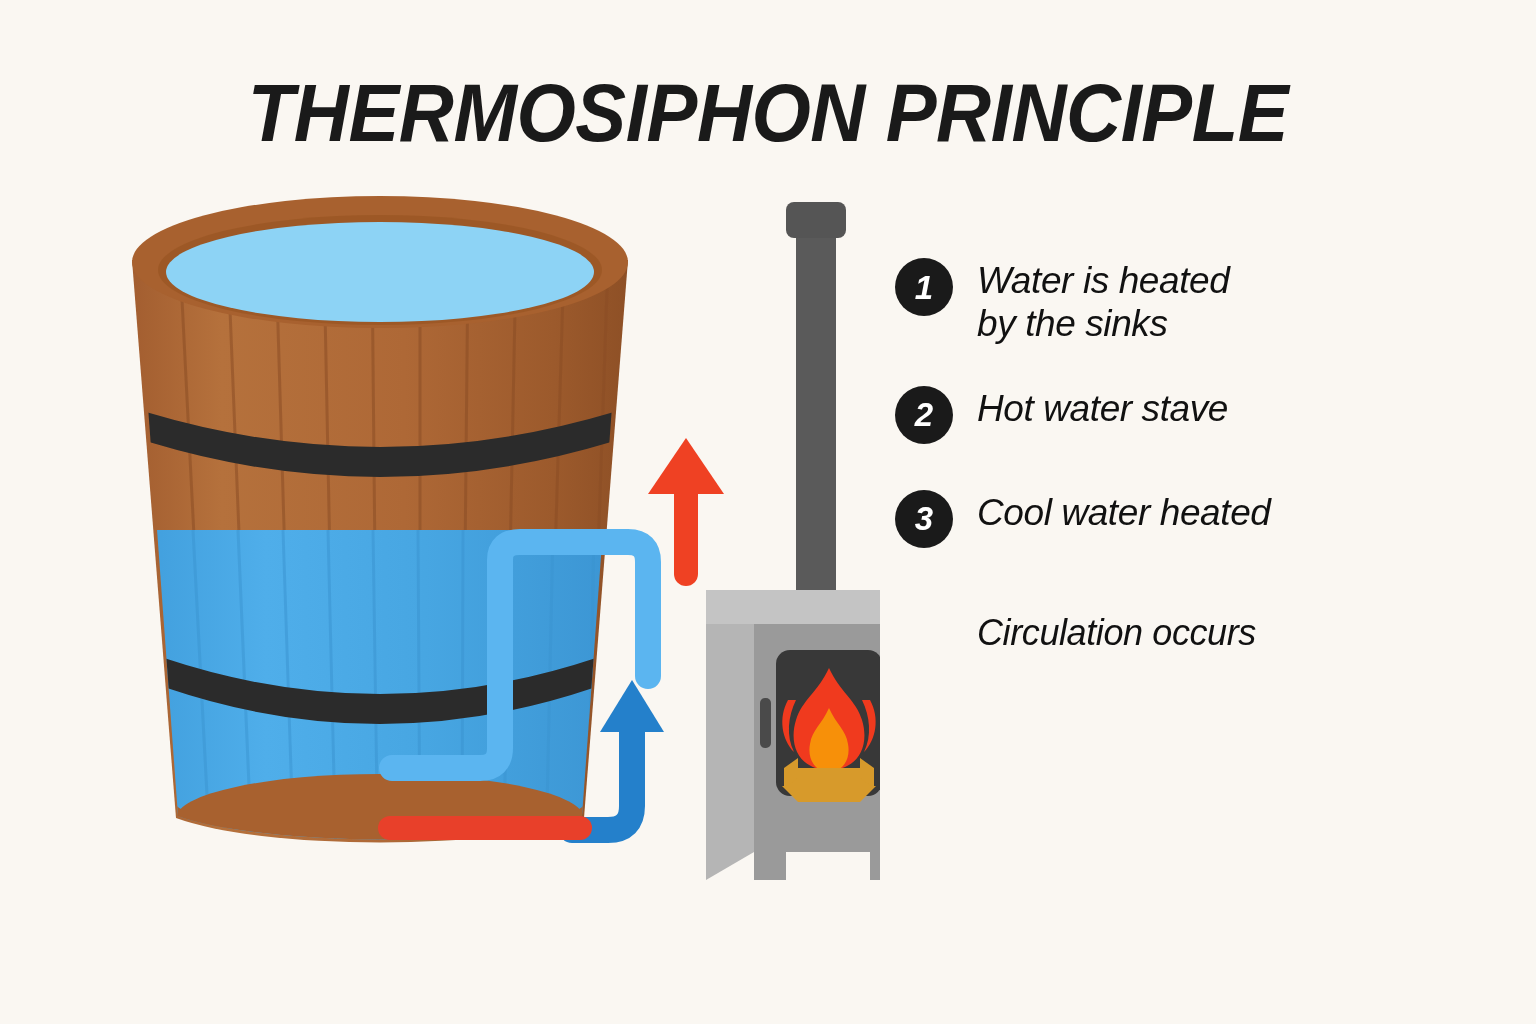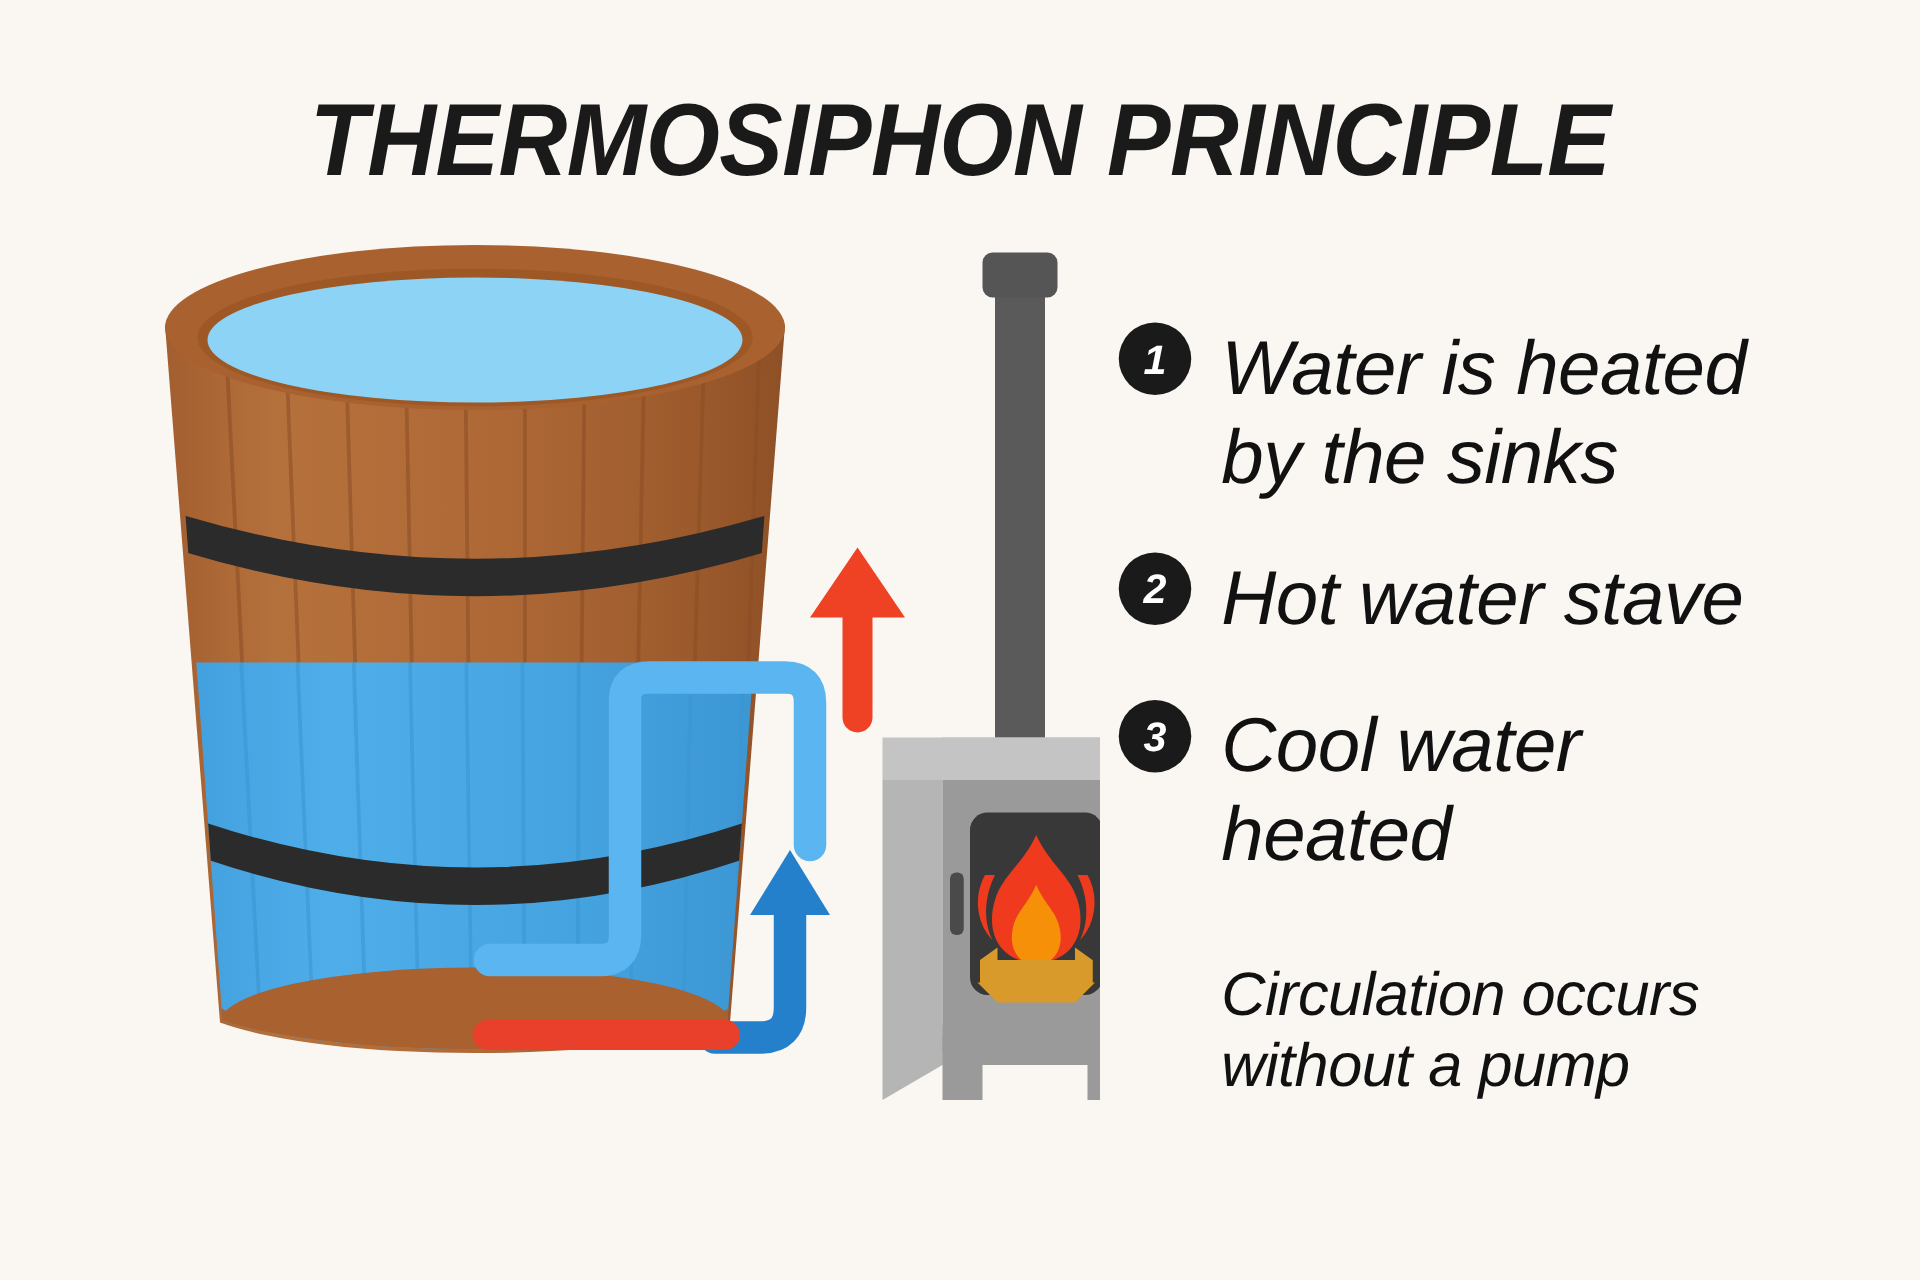--- a/index.html
+++ b/index.html
@@ -42,33 +42,33 @@
     background:#1A1A1A;
     color:#FFFFFF;
     font-size:33px;
     font-weight:600;
     display:flex;
     align-items:center;
     justify-content:center;
     line-height:1;
   }
   .step-text{
-    font-size:61px;
+    font-size:37px;
     line-height:1.17;
     color:#111111;
     letter-spacing:-0.4px;
     padding-top:1px;
   }
   #s1{margin-top:0px;}
   #s2{margin-top:40px;}
   #s3{margin-top:46px;}
   #note{
     margin-top:64px;
     margin-left:82px;
-    font-size:49px;
+    font-size:36px;
     line-height:1.17;
     color:#111111;
     letter-spacing:-0.4px;
   }
 </style>
 </head>
 <body style="background: rgb(250, 247, 242);">
 
 <div id="stage">
 
@@ -228,18 +228,17 @@
 
     <div class="step" id="s3">
       <div class="badge" style="background: rgb(26, 26, 26); color: rgb(255, 255, 255);">3</div>
       <div class="step-text" style="color: rgb(17, 17, 17);">
         <span>Cool water heated</span>
       </div>
     </div>
 
     <div id="note" style="color: rgb(17, 17, 17);">
       <span>Circulation occurs</span><br>
-      <span>without a pump</span>
     </div>
 
   </div>
 
 </div>
 
 </body></html>

